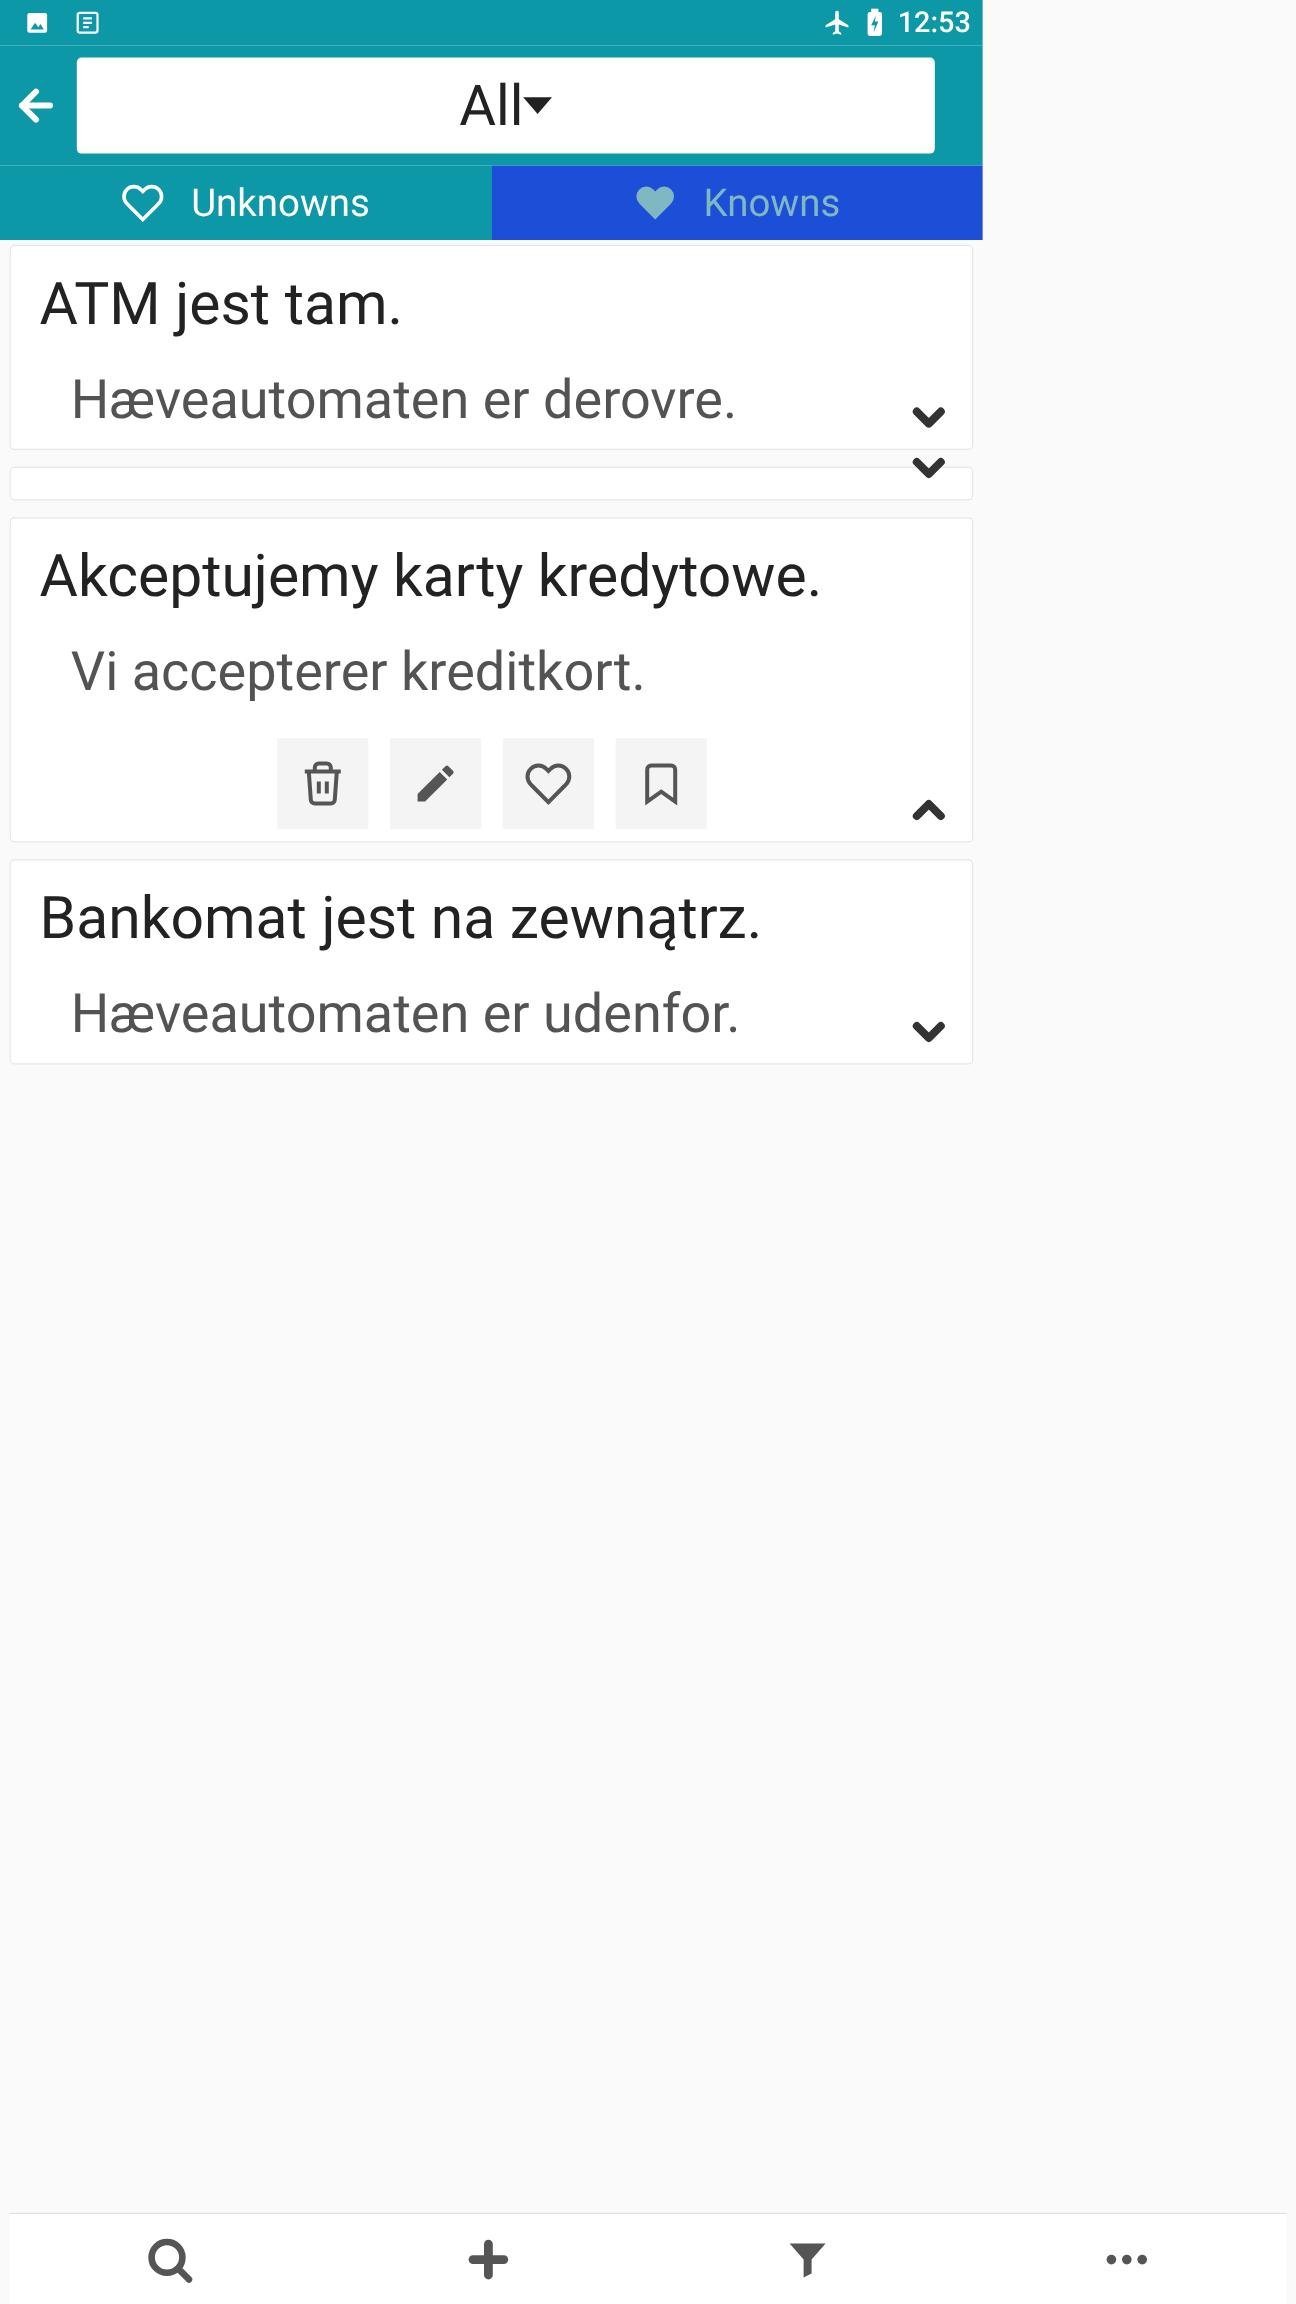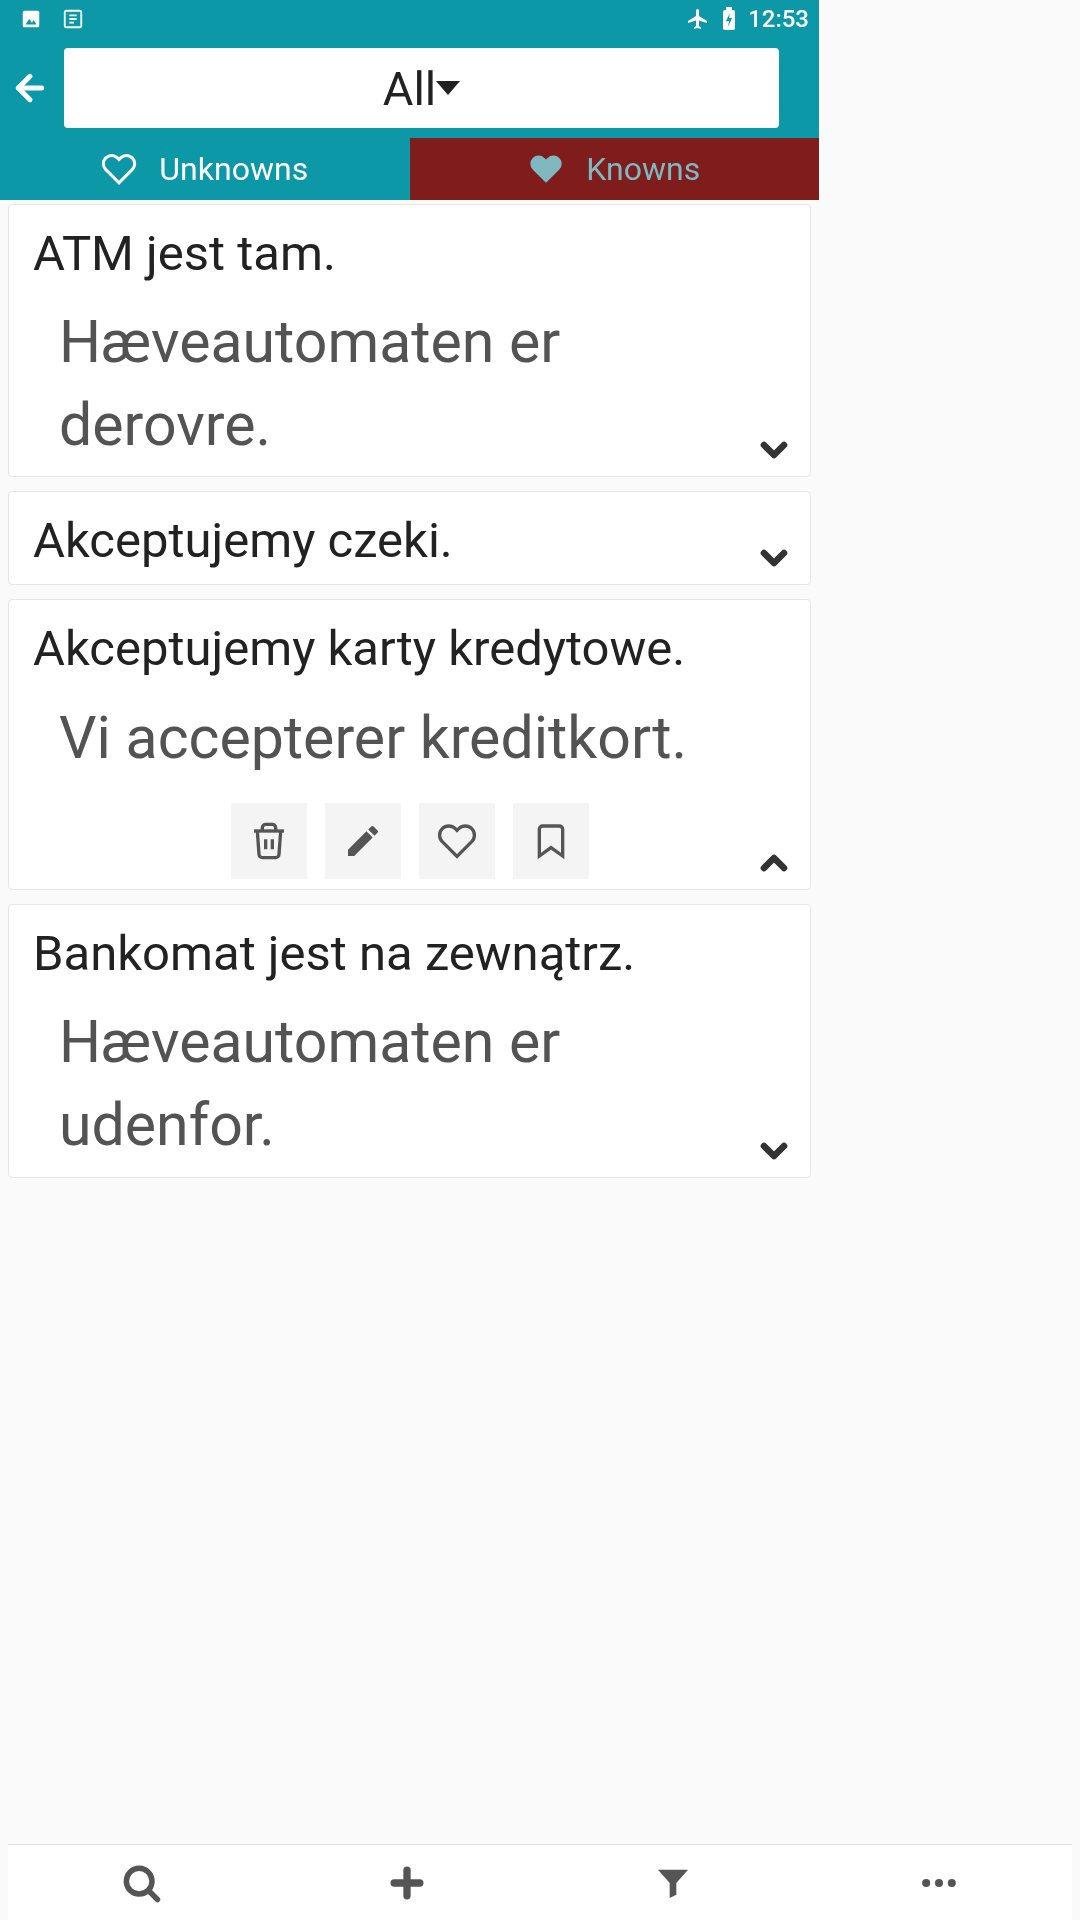--- a/index.html
+++ b/index.html
@@ -7,26 +7,26 @@
   .statusbar { height: 38px; background: #0d98a7; color: #fff; display: flex; align-items: center; justify-content: flex-end; padding: 11px 10px; gap: 12px; font-size: 24px; font-weight: 500; }
   .statusbar .left-icons { margin-right: auto; display: flex; gap: 20px; padding-left: 10px; }
   .appbar { background: #0d98a7; display: flex; align-items: center; padding: 10px 40px 10px 10px; gap: 14px; }
   .back-arrow { width: 40px; height: 40px; cursor: pointer; }
   .dropdown { flex: 1; height: 80px; background: #fff; border-radius: 4px; display: flex; align-items: center; justify-content: center; padding: 0 26px; cursor: pointer; }
   .dropdown-label { font-size: 47px; color: #222; }
   .dropdown-caret { width: 0; height: 0; border-left: 12px solid transparent; border-right: 12px solid transparent; border-top: 14px solid #222; }
   .tabs { display: flex; height: 62px; }
   .tab { flex: 1; display: flex; align-items: center; justify-content: center; gap: 22px; font-size: 32px; cursor: pointer; }
   .tab.unknowns { background: #0d98a7; color: #fff; }
-  .tab.knowns { background: #7f1d1d; color: #7fb8c1; }
+  .tab.knowns { background: #1d4ed8; color: #7fb8c1; }
   .tab .heart { font-size: 34px; }
   .list { padding: 4px 8px 0 8px; display: flex; flex-direction: column; gap: 14px; }
   .card { background: #fff; border: 1px solid #e6e6e6; border-radius: 4px; padding: 16px 24px 10px 24px; position: relative; }
   .primary-text { font-size: 49px; color: #222; line-height: 1.35; }
-  .secondary-text { font-size: 59px; color: #535353; margin-left: 26px; margin-top: 14px; line-height: 1.4; max-width: 620px; }
+  .secondary-text { font-size: 45px; color: #535353; margin-left: 26px; margin-top: 14px; line-height: 1.4; max-width: 620px; }
   .expand-btn { position: absolute; right: 16px; bottom: 6px; font-size: 40px; color: #333; cursor: pointer; }
   .actions { display: flex; justify-content: center; gap: 18px; margin-top: 24px; }
   .action-btn { width: 76px; height: 76px; background: #f4f4f4; display: flex; align-items: center; justify-content: center; font-size: 40px; color: #555; cursor: pointer; }
   .bottombar { position: absolute; left: 8px; right: 8px; bottom: 0; height: 76px; background: #fff; display: flex; border-top: 1px solid #e0e0e0; }
   .bottombar .bb-item { flex: 1; display: flex; align-items: center; justify-content: center; font-size: 40px; color: #555; cursor: pointer; }
   svg { display: block; }
 </style>
 </head>
 <body>
 
@@ -98,21 +98,20 @@
     <div class="primary-text">ATM jest tam.</div>
     <div class="secondary-text">Hæveautomaten er derovre.</div>
     <div class="expand-btn">
       <svg width="40" height="40" viewBox="0 0 24 24" fill="none" stroke="#333" stroke-width="4" stroke-linecap="round" stroke-linejoin="round">
           <polyline points="6 9 12 15 18 9"></polyline>
         </svg>
     </div>
   </div>
 
   <div class="card">
-    <div class="primary-text">Akceptujemy czeki.</div>
     <div class="expand-btn">
       <svg width="40" height="40" viewBox="0 0 24 24" fill="none" stroke="#333" stroke-width="4" stroke-linecap="round" stroke-linejoin="round">
           <polyline points="6 9 12 15 18 9"></polyline>
         </svg>
     </div>
   </div>
 
   <div class="card">
     <div class="primary-text">Akceptujemy karty kredytowe.</div>
     <div class="secondary-text" style="max-width:none;">Vi accepterer kreditkort.</div>

